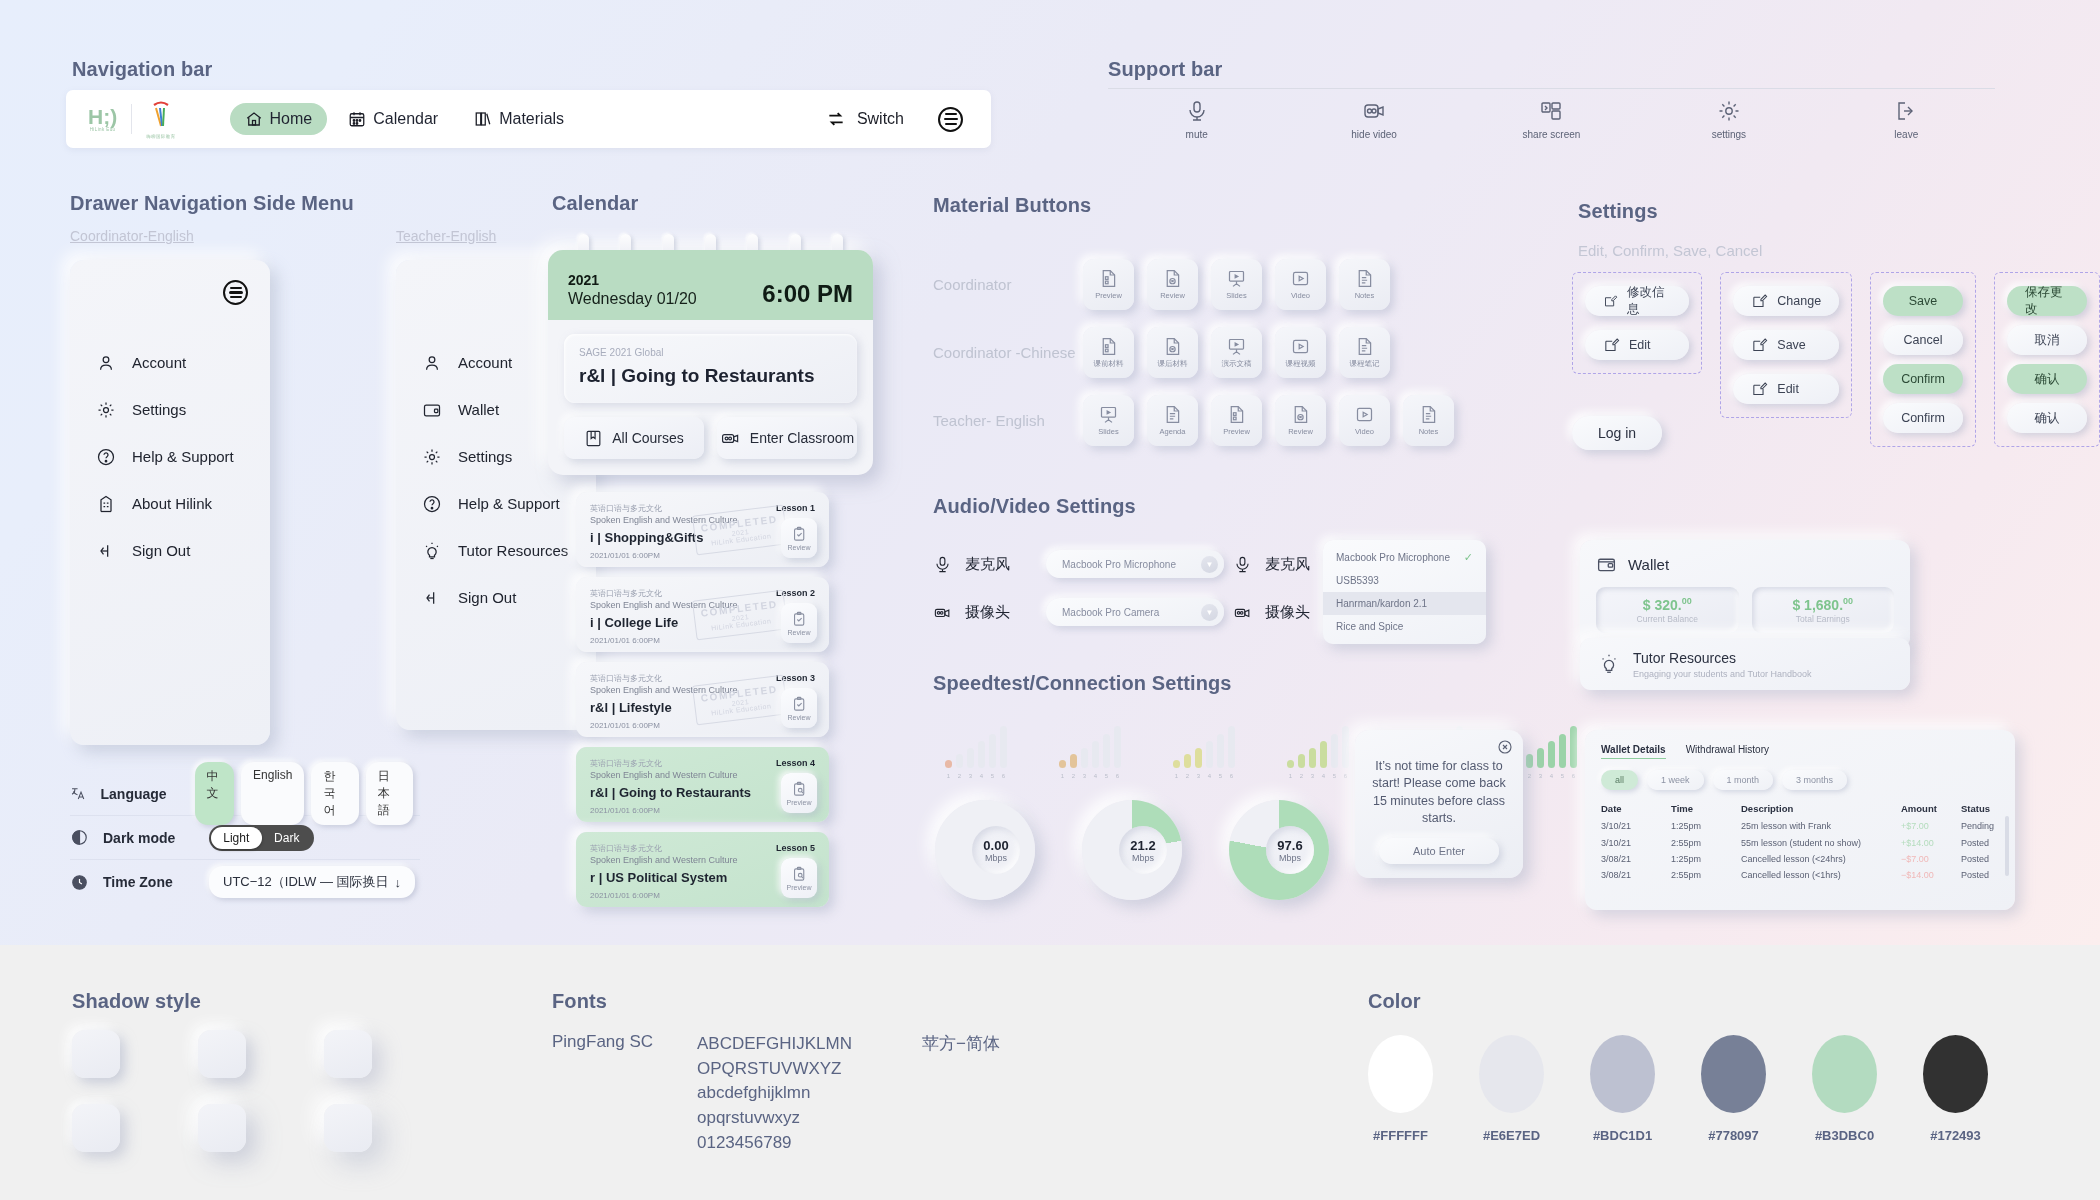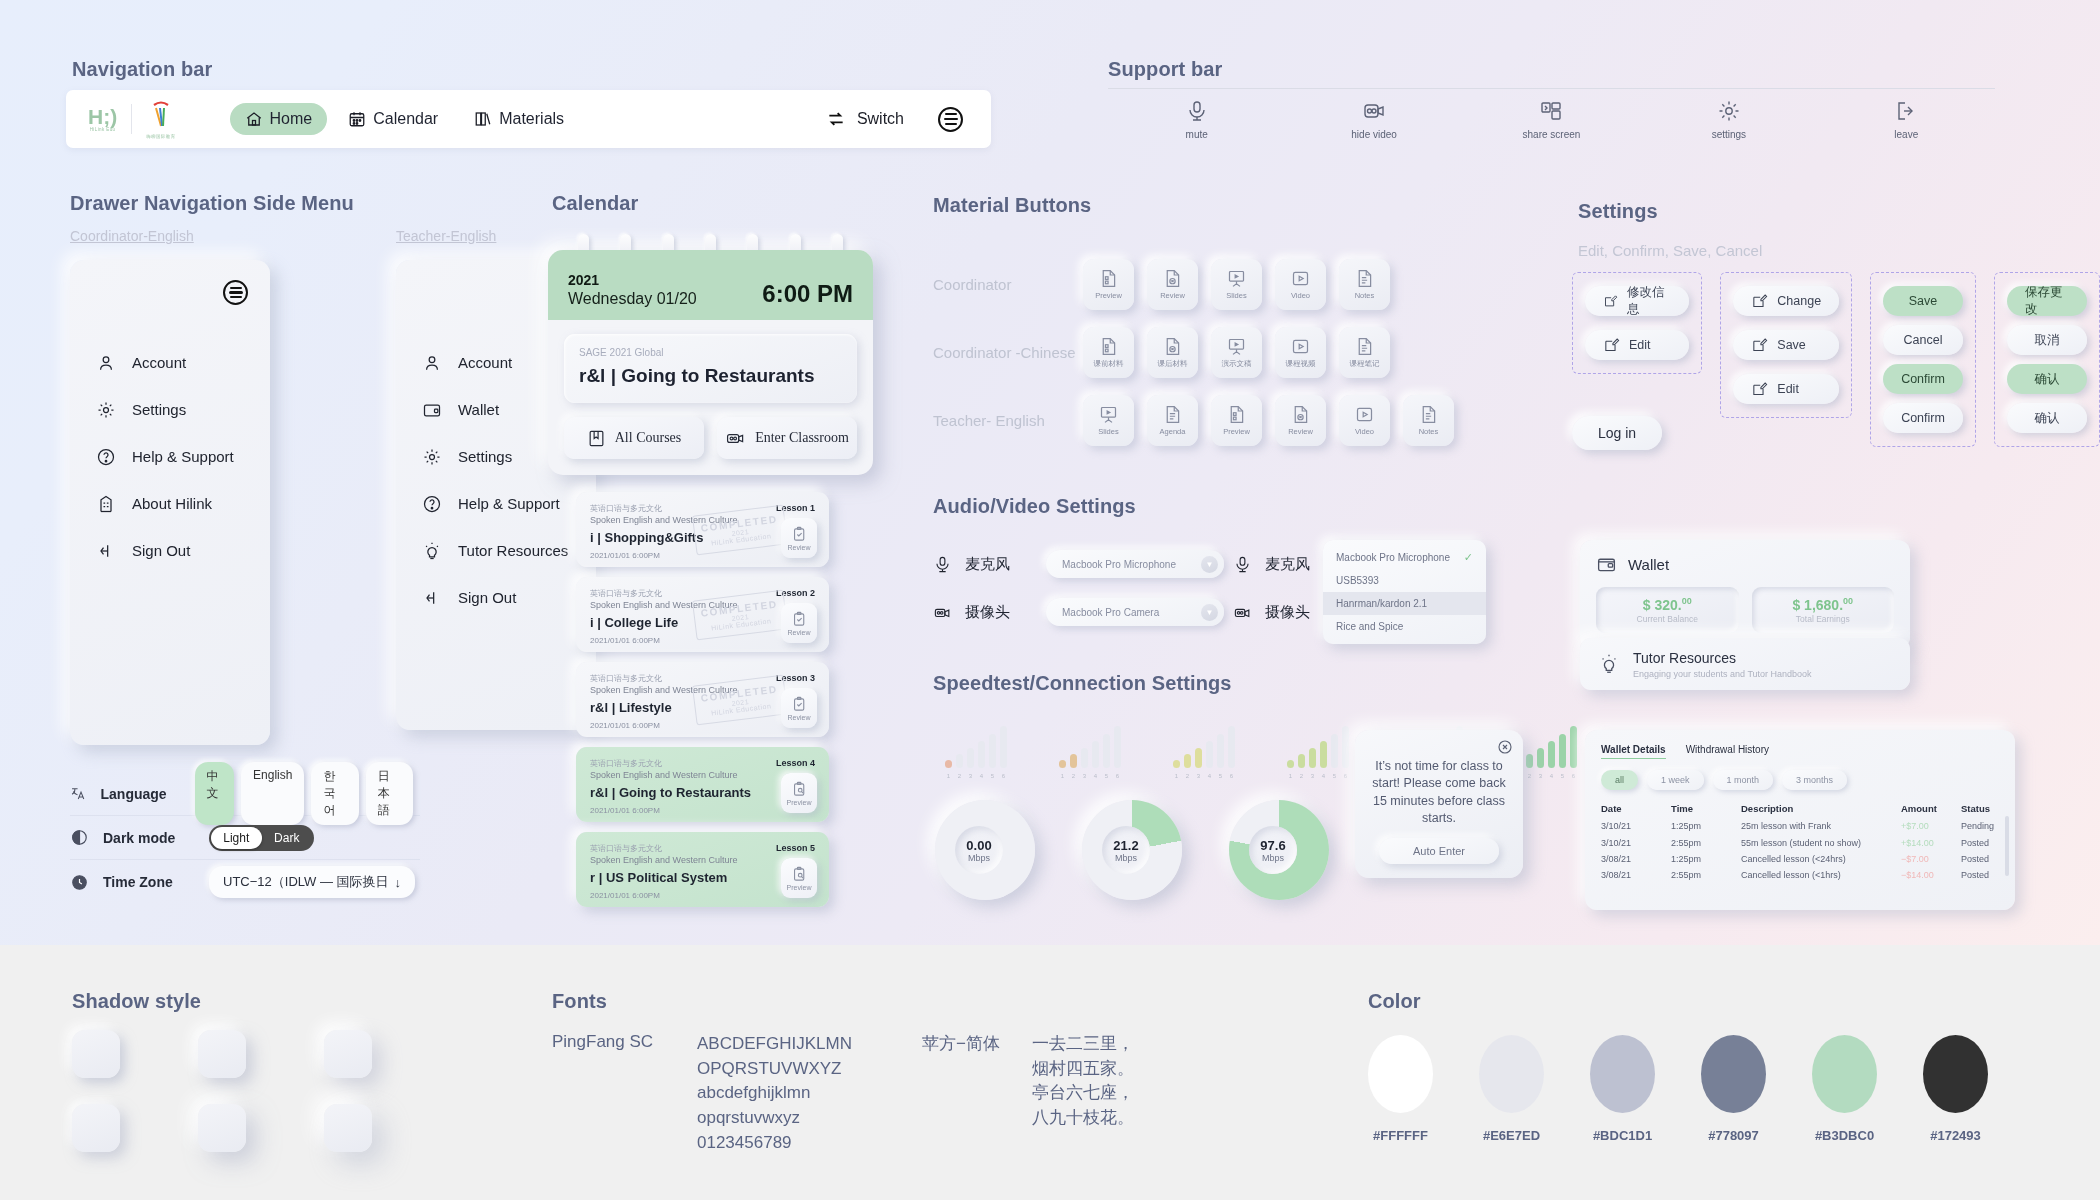--- a/index.html
+++ b/index.html
@@ -136,21 +136,20 @@
     box-shadow: inset 1px 1px 3px rgba(255,255,255,.9), 3px 3px 8px rgba(165,172,195,.35);
   }
   .cal-course-sub { font-size:10px; color:#a8adbd; }
   .cal-course-title { font-size:19px; font-weight:bold; color:#1d2230; margin-top:7px;}
   .cal-actions { display:flex; gap:13px; margin-top:14px; }
   .cal-btn {
     flex:1; display:flex; align-items:center; justify-content:center; gap:9px;
     background:linear-gradient(160deg,#f8f9fc,#eceef5); border-radius:10px; height:42px;
     font-size:14px; color:#262b38; cursor:pointer;
     box-shadow: 3px 3px 8px rgba(165,172,195,.45), -3px -3px 7px rgba(255,255,255,.95);
-    font-family: Liberation Serif, serif;
   }
 
   .lesson-list { position:absolute; left:576px; top:492px; width:253px; display:flex; flex-direction:column; gap:10px;}
   .lesson {
     position:relative; border-radius:11px; height:75px; padding:11px 14px;
     background:linear-gradient(160deg,#f6f7fa,#eceef4);
     box-shadow: 5px 5px 12px rgba(165,172,195,.45), -5px -5px 11px rgba(255,255,255,.95);
     overflow:hidden;
   }
   .lesson.green { background:linear-gradient(160deg,#cfe9d6,#c4e3cd); }
@@ -223,21 +222,21 @@
   .bar { width:7px; border-radius:4px; background:#e7e9f0; }
   .barnums { display:flex; gap:4px; margin-top:5px; }
   .barnums span { width:7px; text-align:center; font-size:6px; color:#b9bdc9;}
   .gauges { position:absolute; left:935px; top:800px; display:flex; gap:47px; }
   .gauge { width:100px; height:100px; position:relative; }
   .gauge .ringbg {
     position:absolute; inset:0; border-radius:50%;
     box-shadow: 7px 7px 15px rgba(165,172,195,.45), -7px -7px 15px rgba(255,255,255,.95);
   }
   .gauge .hole {
-    position:absolute; left:20px; top:26px; width:48px; height:48px; border-radius:50%;
+    position:absolute; left:37px; top:26px; width:48px; height:48px; border-radius:50%;
     background:linear-gradient(160deg,#f2f3f8,#edeef4);
     box-shadow: inset 3px 3px 6px rgba(165,172,195,.35), inset -3px -3px 6px rgba(255,255,255,.9);
     display:flex; flex-direction:column; align-items:center; justify-content:center;
   }
   .gauge .val { font-size:13px; font-weight:bold; color:#1e2330; }
   .gauge .unit { font-size:9px; color:#6e7488; }
 
   
   .modal {
     position:absolute; left:1355px; top:730px; width:168px; height:148px; border-radius:14px;
@@ -1267,24 +1266,20 @@
 
   <div class="sec-title" id="fonts-title">Fonts</div>
   <div class="fonts-body">
     <div class="f-name">PingFang SC</div>
     <div class="f-glyphs" style="white-space:pre-line">ABCDEFGHIJKLMN
 OPQRSTUVWXYZ
 abcdefghijklmn
 opqrstuvwxyz
 0123456789</div>
     <div class="f-name2">苹方−简体</div>
-    <div class="f-poem" style="white-space:pre-line">一去二三里，
-烟村四五家。
-亭台六七座，
-八九十枝花。</div>
   </div>
 
   <div class="sec-title" id="color-title">Color</div>
   <div class="swatches" id="swatches">
       <div class="sw">
         <div class="dot" style="background:#FFFFFF"></div>
         <div class="hex">#FFFFFF</div>
       </div>
       <div class="sw">
         <div class="dot" style="background:#E6E7ED"></div>

